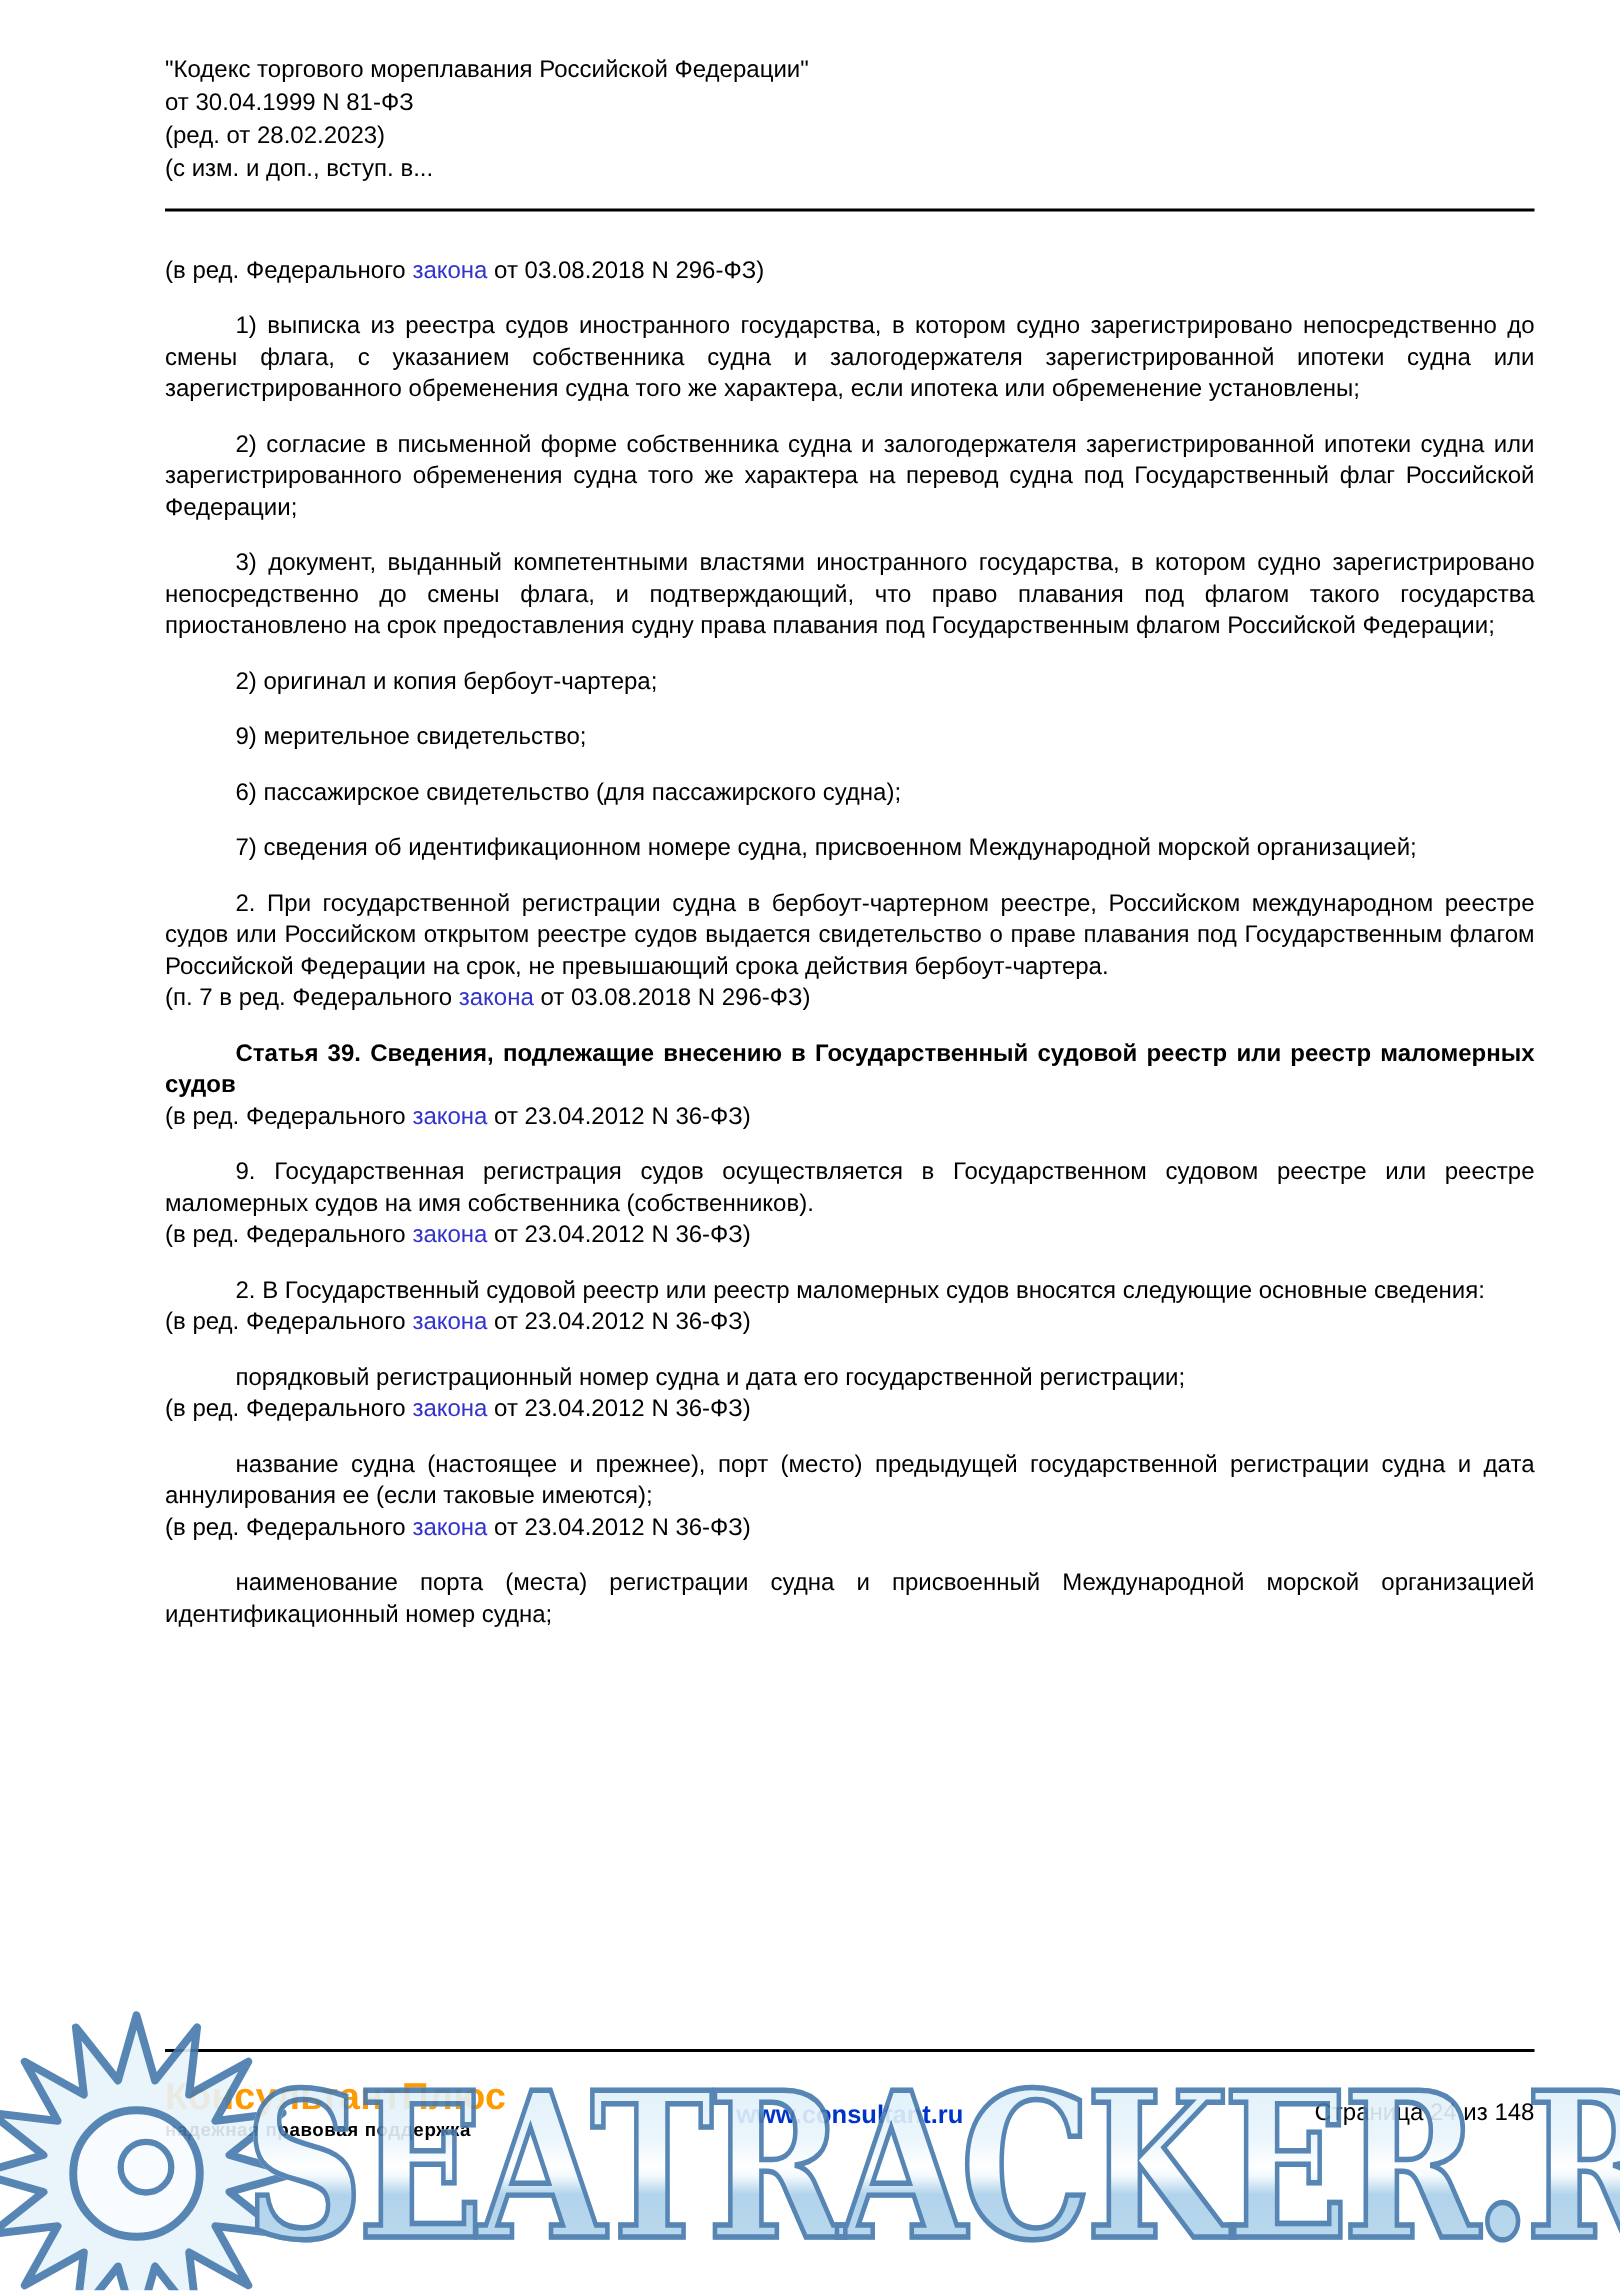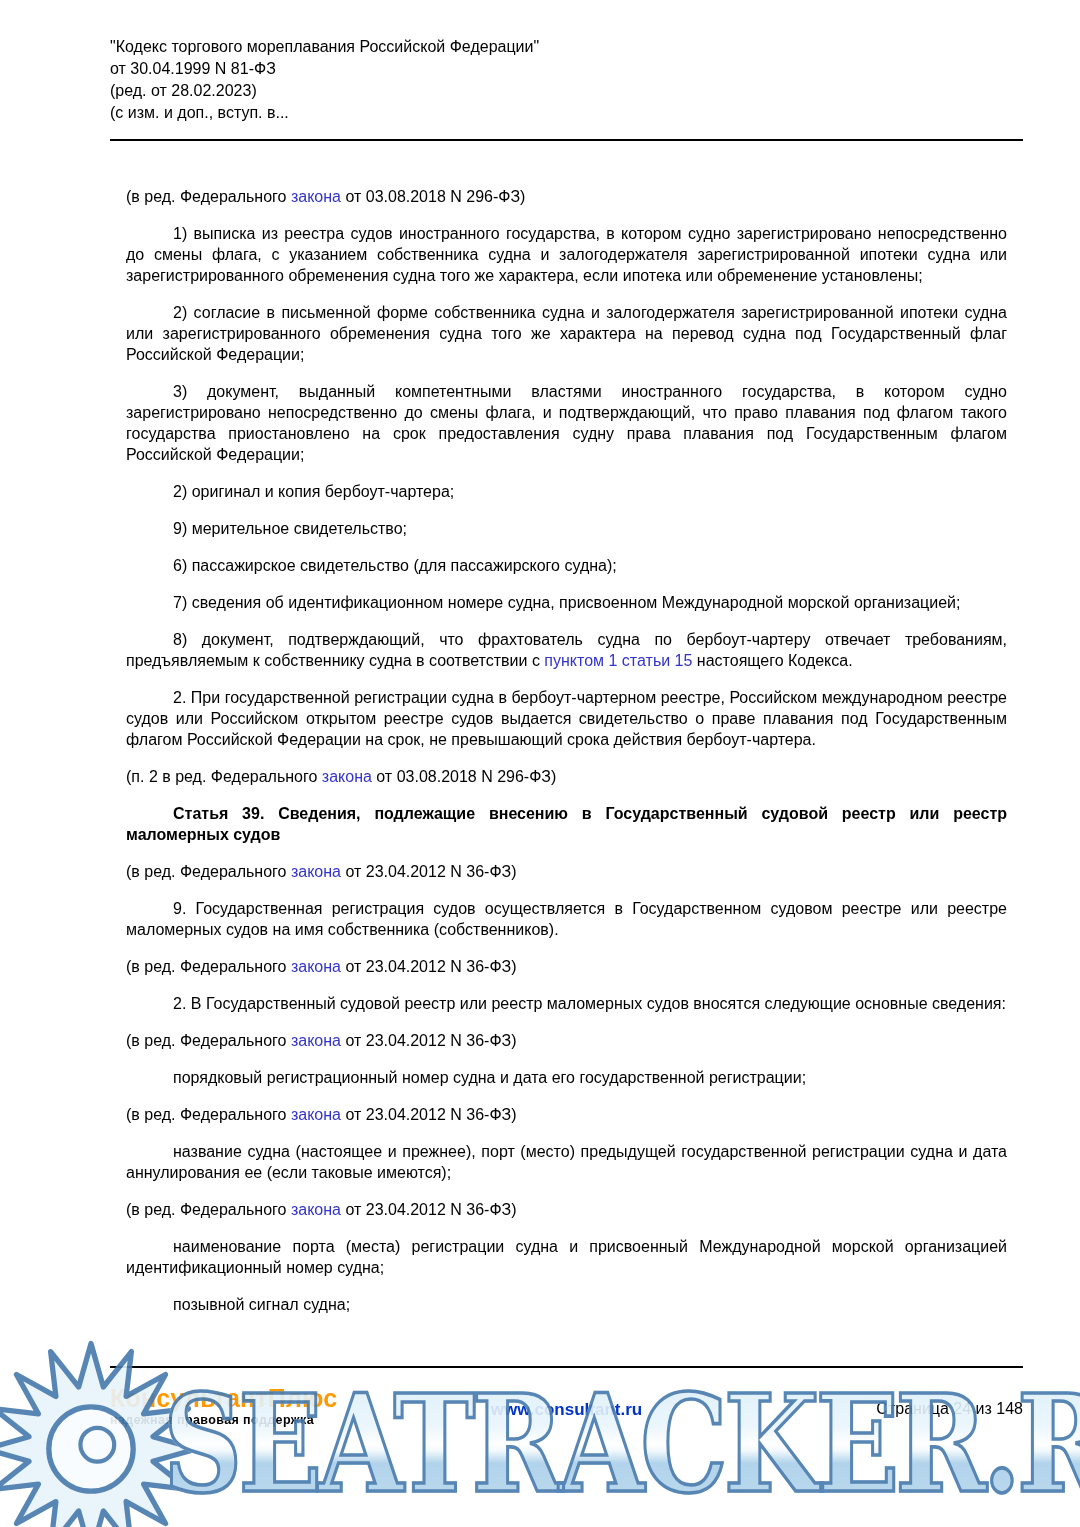--- a/index.html
+++ b/index.html
@@ -16,21 +16,21 @@
   .header-left { font-size: 16px; line-height: 22px; }
   .header-right { text-align: right; font-size: 15px; line-height: 21px; padding-top: 23px; }
   .brand-link { color: #0a46a0; font-weight: bold; text-decoration: none; }
 
   .rule { position: absolute; left: 110px; right: 57px; height: 0; border-top: 2px solid #000; }
   .rule-top { top: 139px; }
   .rule-bottom { top: 1366px; }
 
   
   .content { position: absolute; top: 170px; left: 110px; width: 913px; }
-  .para { font-size: 16px; line-height: 21px; text-align: justify; text-indent: 47px; margin: 16px; }
+  .para { font-size: 16px; line-height: 21px; text-align: justify; text-indent: 47px; margin: 0; }
   .para.amendment { text-indent: 0; text-align: left; }
   .para.heading { font-weight: bold; }
   .para.gap { margin-top: 16px; }
   .doclink { color: #3333cc; text-decoration: none; }
 
   
   .footer { position: absolute; top: 1384px; left: 110px; width: 913px; display: flex; align-items: flex-start; }
   .footer-left { flex: 1; }
   .footer-center { flex: 1; text-align: center; padding-top: 16px; }
   .footer-right { flex: 1; text-align: right; padding-top: 16px; font-size: 16px; }
@@ -75,35 +75,33 @@
 
   <div class="content" id="doc-body">
       <p class="para amendment"><span>(в ред. Федерального </span><a href="#" class="doclink">закона</a><span> от 03.08.2018 N 296-ФЗ)</span></p>
       <p class="para body gap"><span>1) выписка из реестра судов иностранного государства, в котором судно зарегистрировано непосредственно до смены флага, с указанием собственника судна и залогодержателя зарегистрированной ипотеки судна или зарегистрированного обременения судна того же характера, если ипотека или обременение установлены;</span></p>
       <p class="para body gap"><span>2) согласие в письменной форме собственника судна и залогодержателя зарегистрированной ипотеки судна или зарегистрированного обременения судна того же характера на перевод судна под Государственный флаг Российской Федерации;</span></p>
       <p class="para body gap"><span>3) документ, выданный компетентными властями иностранного государства, в котором судно зарегистрировано непосредственно до смены флага, и подтверждающий, что право плавания под флагом такого государства приостановлено на срок предоставления судну права плавания под Государственным флагом Российской Федерации;</span></p>
       <p class="para body gap"><span>2) оригинал и копия бербоут-чартера;</span></p>
       <p class="para body gap"><span>9) мерительное свидетельство;</span></p>
       <p class="para body gap"><span>6) пассажирское свидетельство (для пассажирского судна);</span></p>
       <p class="para body gap"><span>7) сведения об идентификационном номере судна, присвоенном Международной морской организацией;</span></p>
-      <p class="para body gap"><span>8) документ, подтверждающий, что фрахтователь судна по бербоут-чартеру отвечает требованиям, предъявляемым к собственнику судна в соответствии с </span><a href="#" class="doclink">пунктом 1 статьи 15</a><span> настоящего Кодекса.</span></p>
       <p class="para body gap"><span>2. При государственной регистрации судна в бербоут-чартерном реестре, Российском международном реестре судов или Российском открытом реестре судов выдается свидетельство о праве плавания под Государственным флагом Российской Федерации на срок, не превышающий срока действия бербоут-чартера.</span></p>
-      <p class="para amendment"><span>(п. 2 в ред. Федерального </span><a href="#" class="doclink">закона</a><span> от 03.08.2018 N 296-ФЗ)</span></p>
+      <p class="para amendment"><span>(п. 7 в ред. Федерального </span><a href="#" class="doclink">закона</a><span> от 03.08.2018 N 296-ФЗ)</span></p>
       <p class="para heading gap"><span>Статья 39. Сведения, подлежащие внесению в Государственный судовой реестр или реестр маломерных судов</span></p>
       <p class="para amendment"><span>(в ред. Федерального </span><a href="#" class="doclink">закона</a><span> от 23.04.2012 N 36-ФЗ)</span></p>
       <p class="para body gap"><span>9. Государственная регистрация судов осуществляется в Государственном судовом реестре или реестре маломерных судов на имя собственника (собственников).</span></p>
       <p class="para amendment"><span>(в ред. Федерального </span><a href="#" class="doclink">закона</a><span> от 23.04.2012 N 36-ФЗ)</span></p>
       <p class="para body gap"><span>2. В Государственный судовой реестр или реестр маломерных судов вносятся следующие основные сведения:</span></p>
       <p class="para amendment"><span>(в ред. Федерального </span><a href="#" class="doclink">закона</a><span> от 23.04.2012 N 36-ФЗ)</span></p>
       <p class="para body gap"><span>порядковый регистрационный номер судна и дата его государственной регистрации;</span></p>
       <p class="para amendment"><span>(в ред. Федерального </span><a href="#" class="doclink">закона</a><span> от 23.04.2012 N 36-ФЗ)</span></p>
       <p class="para body gap"><span>название судна (настоящее и прежнее), порт (место) предыдущей государственной регистрации судна и дата аннулирования ее (если таковые имеются);</span></p>
       <p class="para amendment"><span>(в ред. Федерального </span><a href="#" class="doclink">закона</a><span> от 23.04.2012 N 36-ФЗ)</span></p>
       <p class="para body gap"><span>наименование порта (места) регистрации судна и присвоенный Международной морской организацией идентификационный номер судна;</span></p>
-      <p class="para body gap"><span>позывной сигнал судна;</span></p>
     </div>
 
   <div class="rule rule-bottom"></div>
 
   <div class="footer">
     <div class="footer-left">
       <div class="footer-brand">КонсультантПлюс</div>
       <div class="footer-slogan">надежная правовая поддержка</div>
     </div>
     <div class="footer-center">

